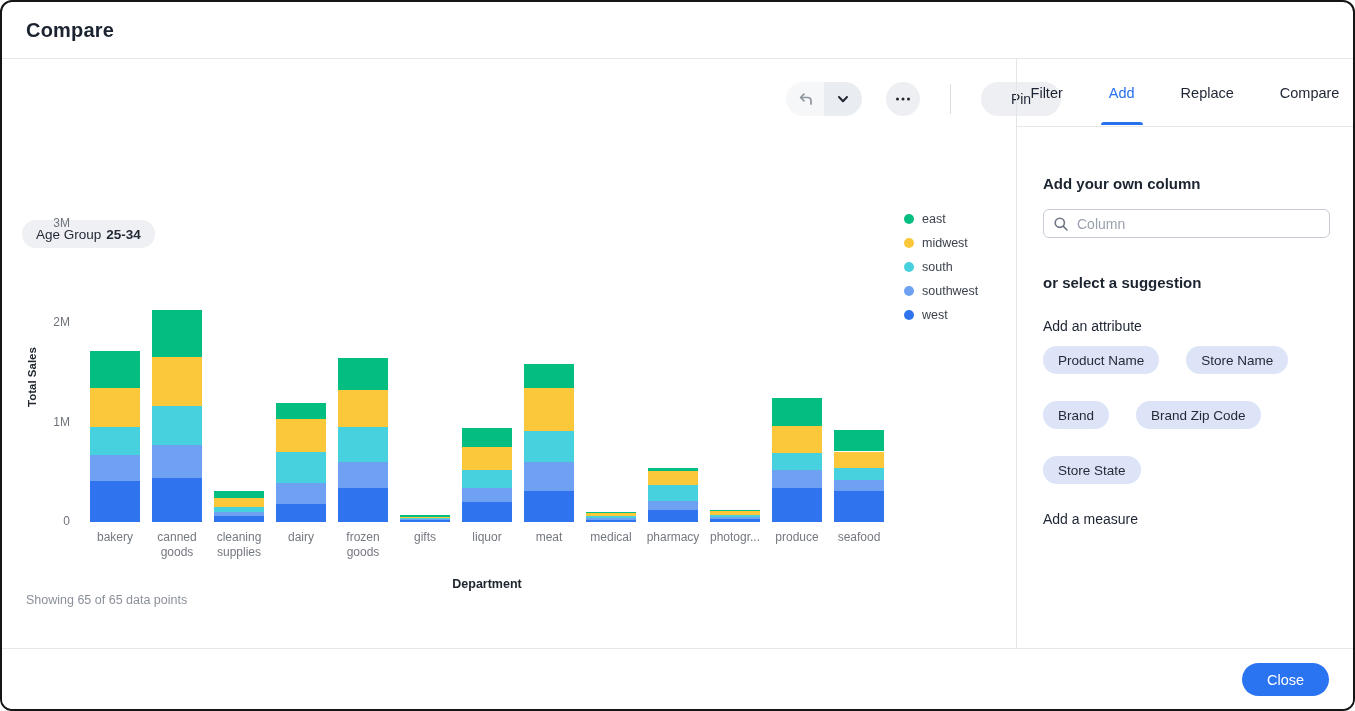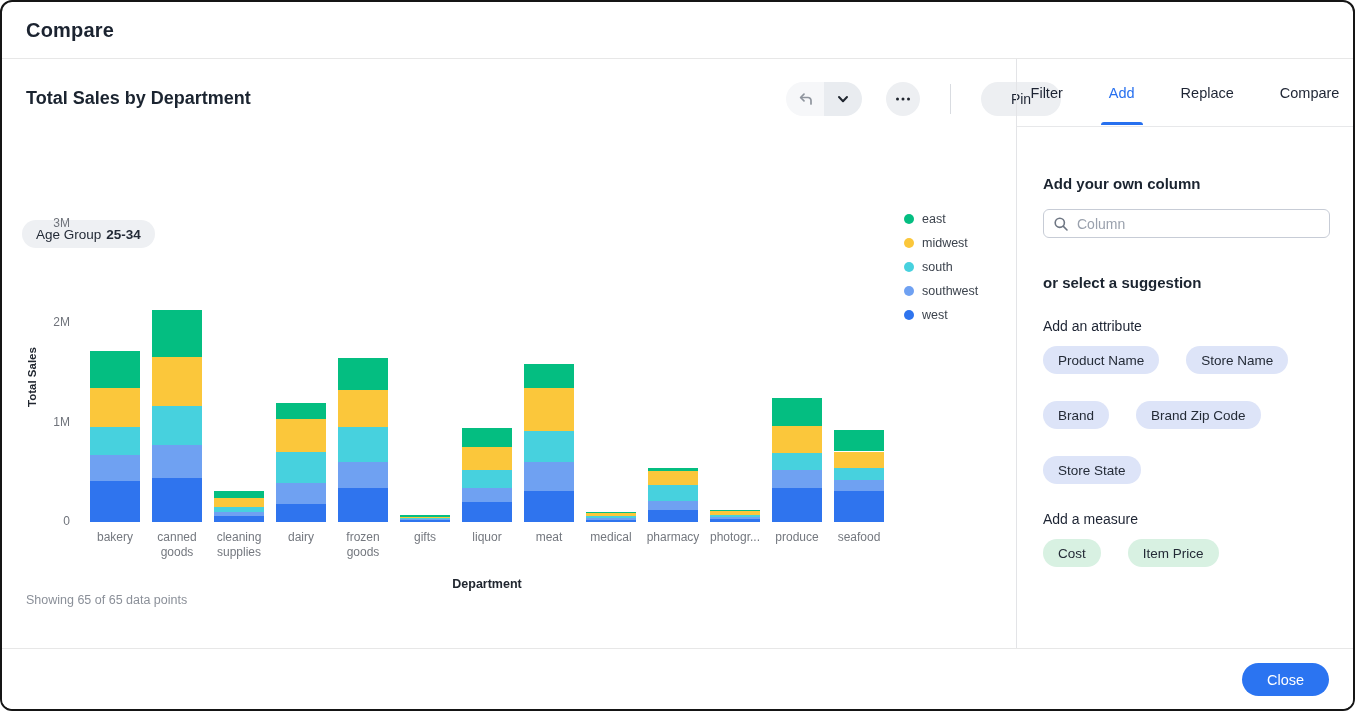--- a/index.html
+++ b/index.html
@@ -73,21 +73,20 @@
 <body>
 
 <div class="window">
 
   <header class="app-header">
     <h1>Compare</h1>
   </header>
 
   <div class="main">
     <section class="viz-pane">
-      <h2 class="viz-title">Total Sales by Department</h2>
 
       <div class="toolbar">
         <div class="undo-split">
           <button class="undo-half undo-left">
             <span>
               <svg width="17" height="17" viewBox="0 0 17 17">
                   <path d="M4 6.5 H11 a3 3 0 0 1 3 3 V13" fill="none" stroke="#8f959e" stroke-width="1.7" stroke-linecap="round"></path>
                   <path d="M7 3.2 L3.6 6.5 L7 9.8" fill="none" stroke="#8f959e" stroke-width="1.7" stroke-linecap="round" stroke-linejoin="round"></path>
                 </svg>
             </span>
@@ -281,24 +280,20 @@
         <div class="panel-h suggestion-h">or select a suggestion</div>
         <div class="sub-h">Add an attribute</div>
         <div class="chip-rows" id="attrChips">
             <div class="chip attr">Product Name</div>
             <div class="chip attr">Store Name</div>
             <div class="chip attr">Brand</div>
             <div class="chip attr">Brand Zip Code</div>
             <div class="chip attr">Store State</div>
           </div>
         <div class="sub-h">Add a measure</div>
-        <div class="chip-rows" id="measChips">
-            <div class="chip meas">Cost</div>
-            <div class="chip meas">Item Price</div>
-          </div>
       </div>
     </aside>
   </div>
 
   <footer class="app-footer">
     <button class="close-btn">Close</button>
   </footer>
 
 </div>
 

